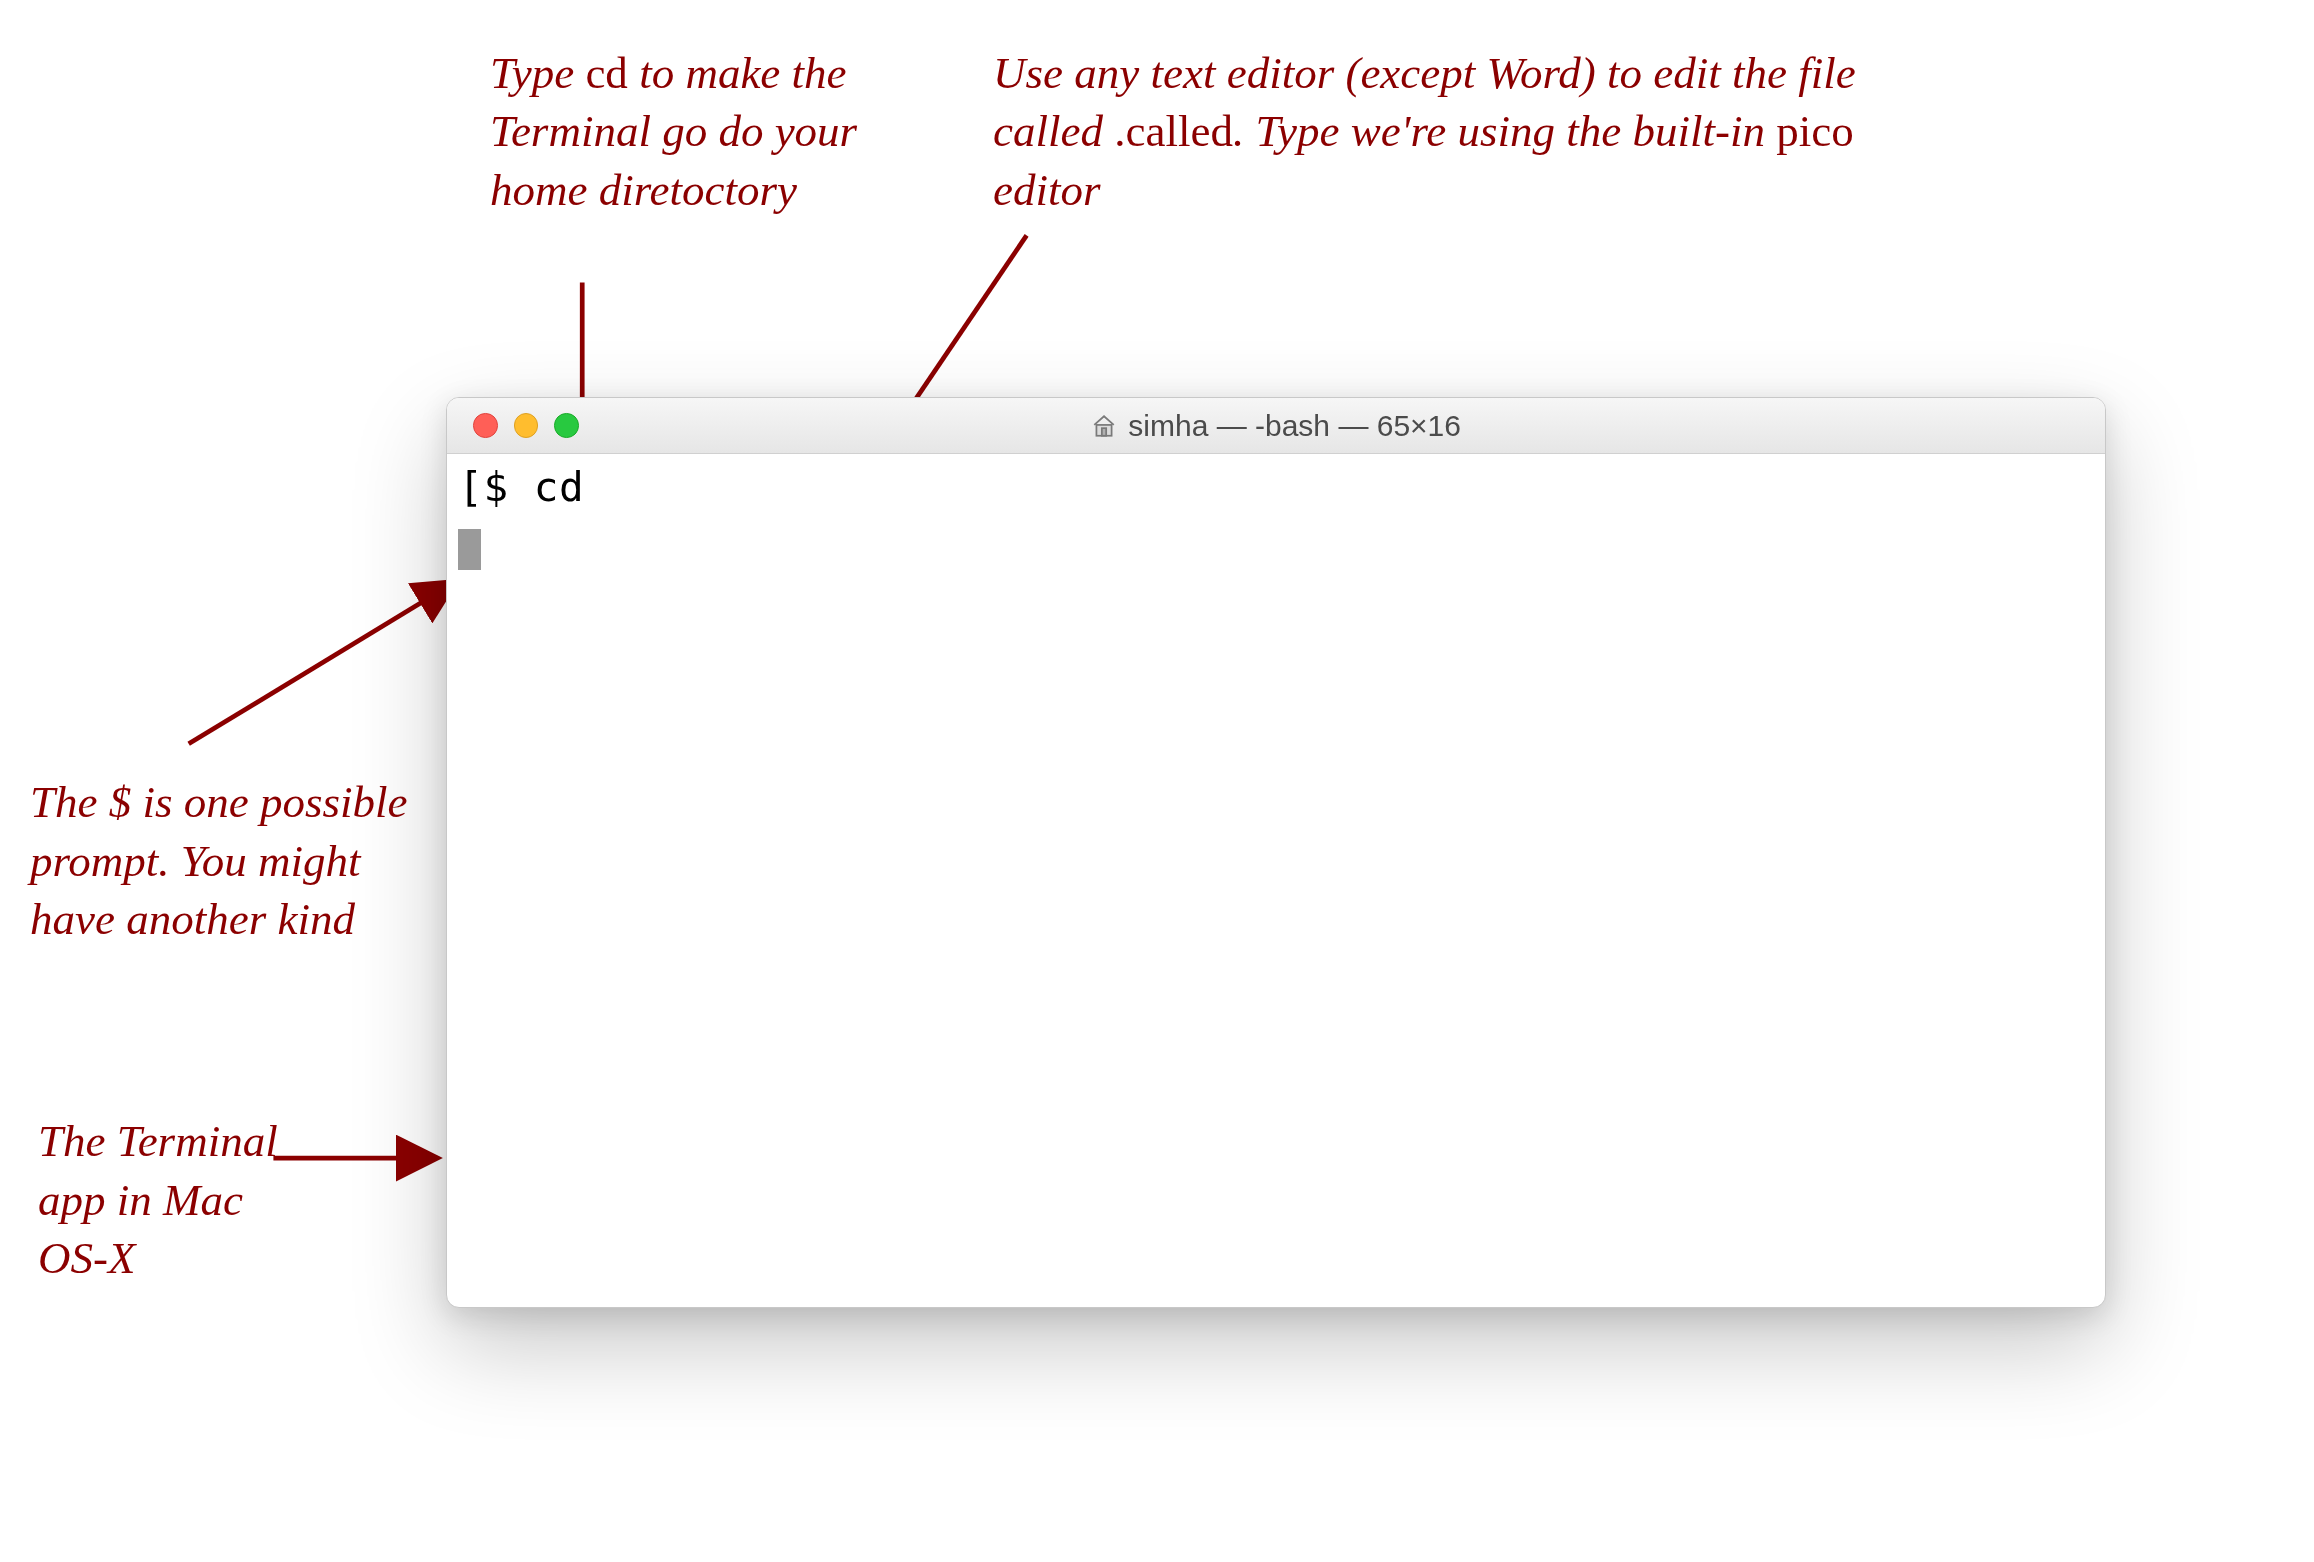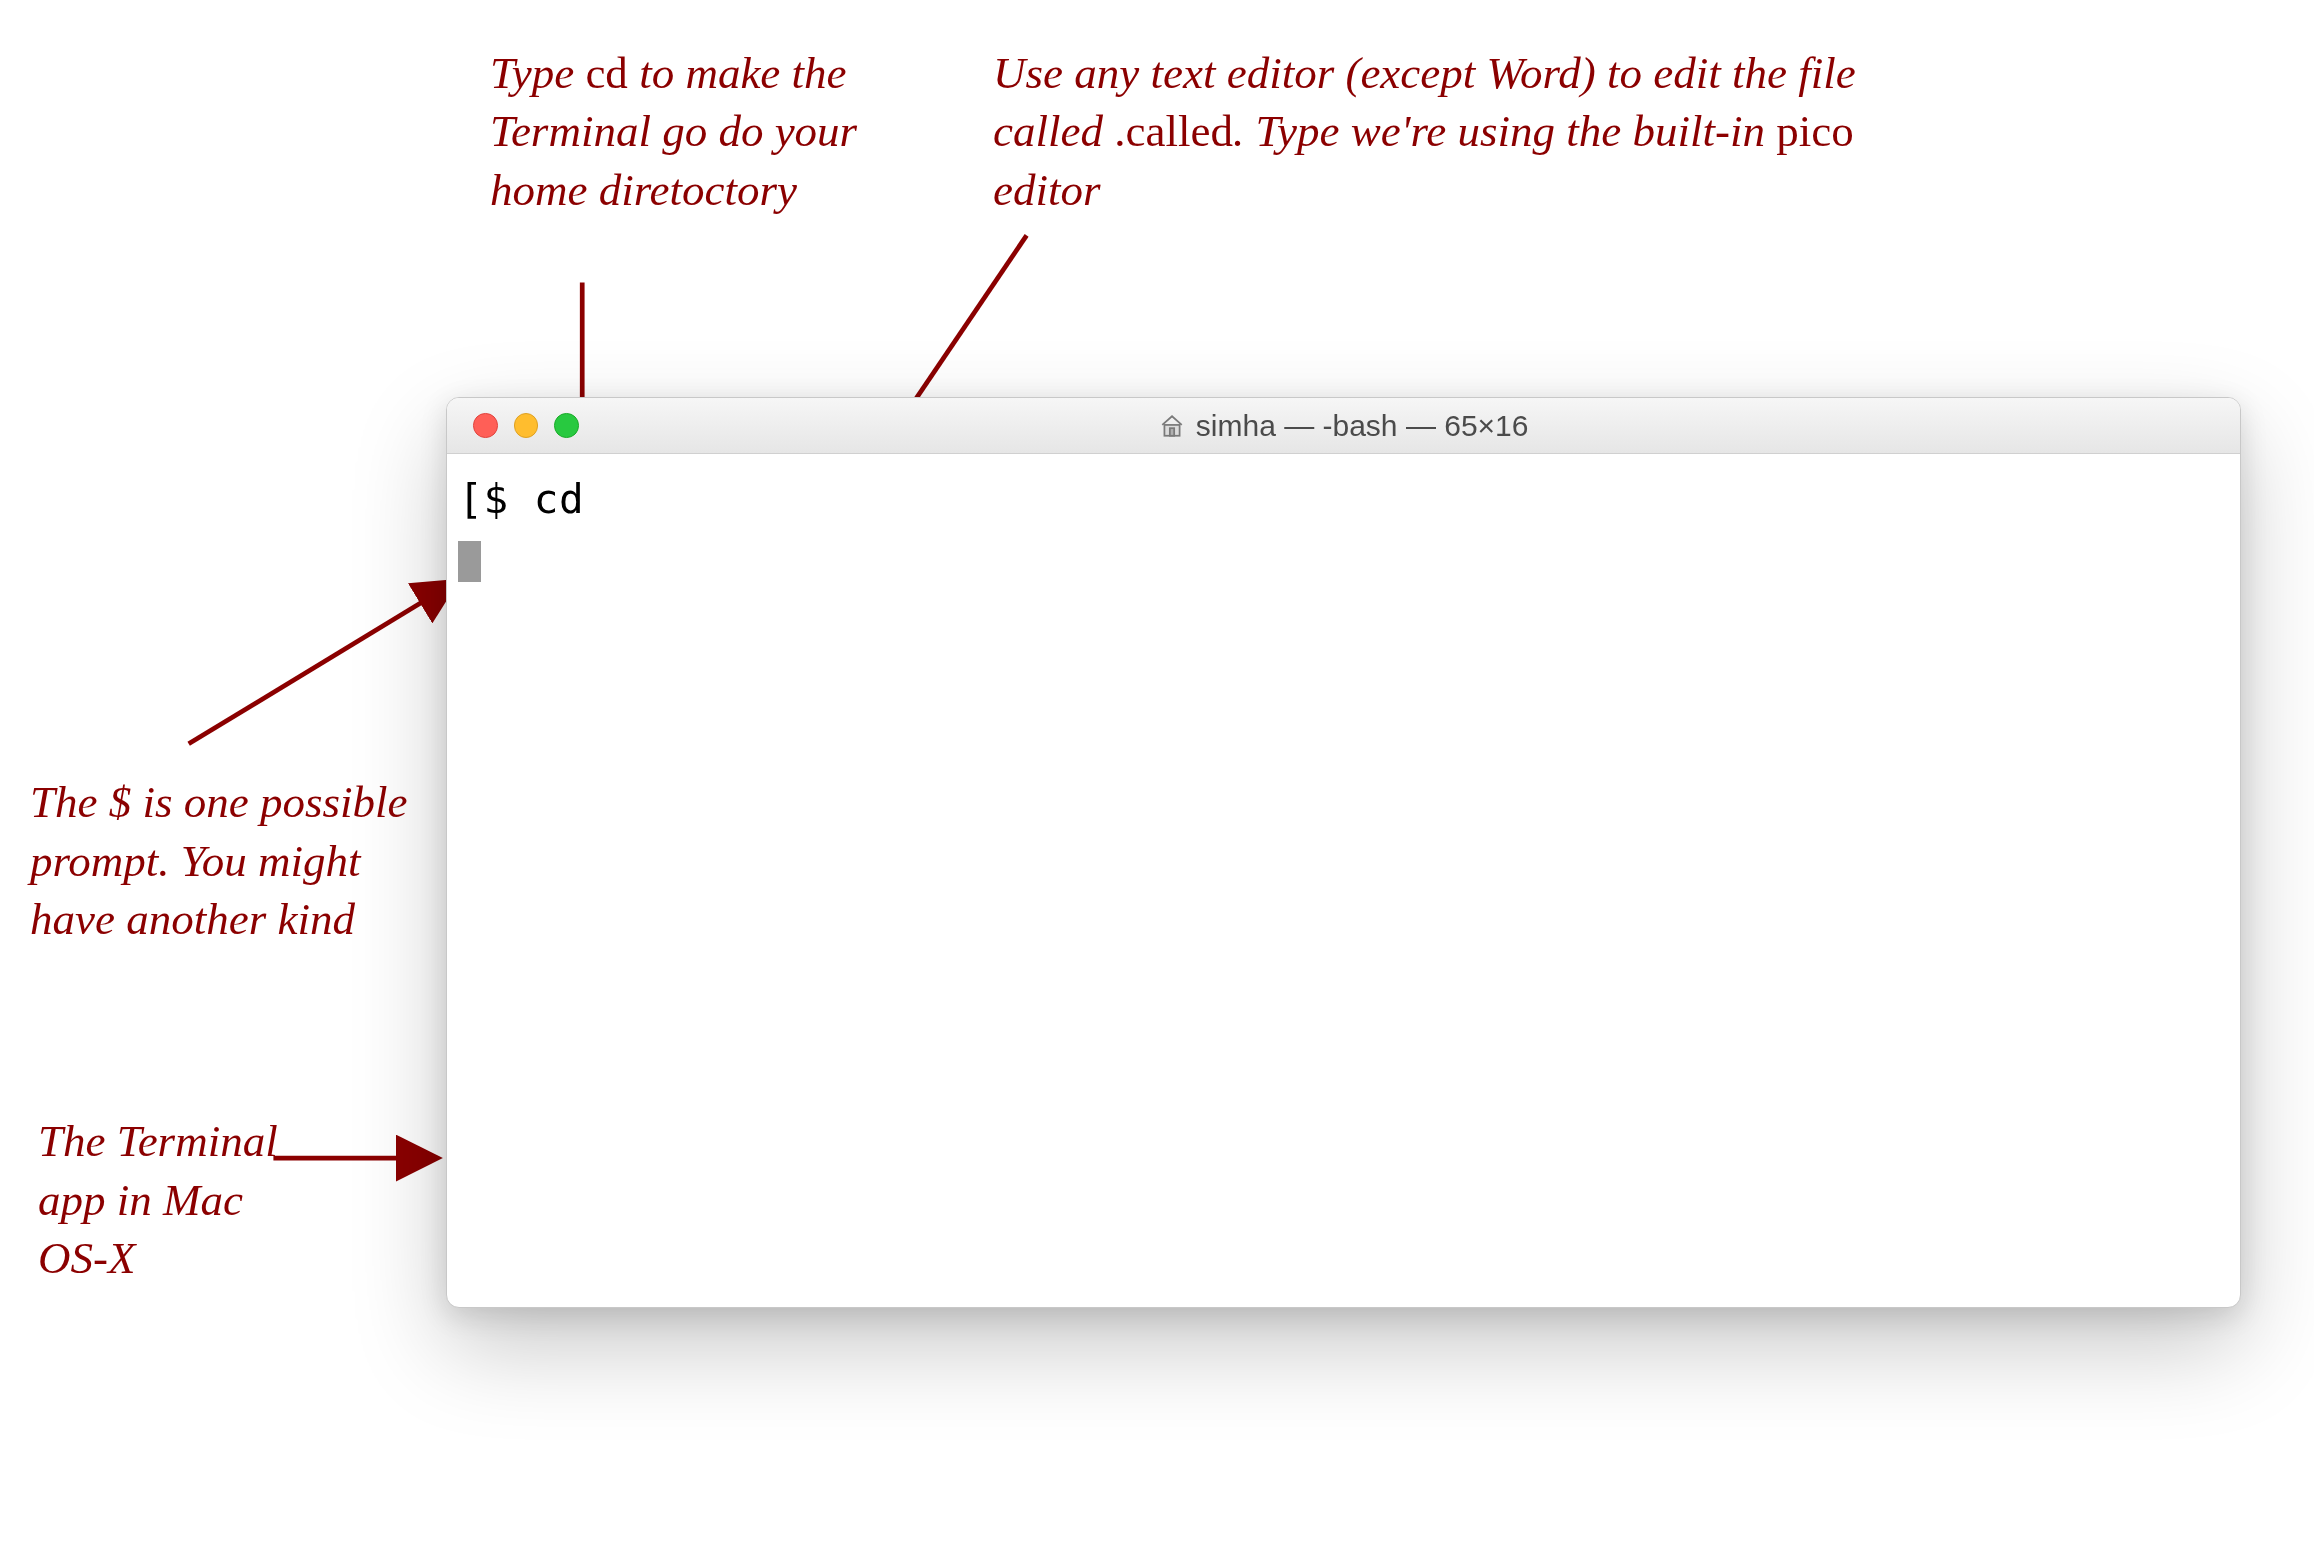--- a/index.html
+++ b/index.html
@@ -23,21 +23,21 @@
       margin-top: 20px;
     }
     .annotation .upright {
       font-style: normal;
       font-family: Georgia, serif;
     }
     .terminal-window {
       position: absolute;
       left: 446px;
       top: 397px;
-      width: 1795px;
+      width: 1660px;
       height: 911px;
       background: #ffffff;
       border-radius: 13px;
       box-shadow: 0 38px 94px rgba(0,0,0,0.22), 0 7.5px 28px rgba(0,0,0,0.12);
       overflow: hidden;
       border: 0.9px solid #c8c8c8;
     }
     .titlebar {
       height: 56px;
       background: linear-gradient(to bottom, #f6f6f6, #e6e6e6);
@@ -77,21 +77,20 @@
       align-items: center;
       justify-content: center;
     }
     .terminal-body {
       padding: 5.6px 11.3px;
       font-family: "Menlo", "Consolas", monospace;
       font-size: 41px;
       line-height: 1.35;
       color: #000;
       letter-spacing: 0.5px;
-      margin-top: 12px;
     }
     .term-line {
       white-space: pre;
     }
     .cursor-block {
       display: inline-block;
       width: 22.6px;
       height: 41px;
       background: #9a9a9a;
       vertical-align: text-bottom;

